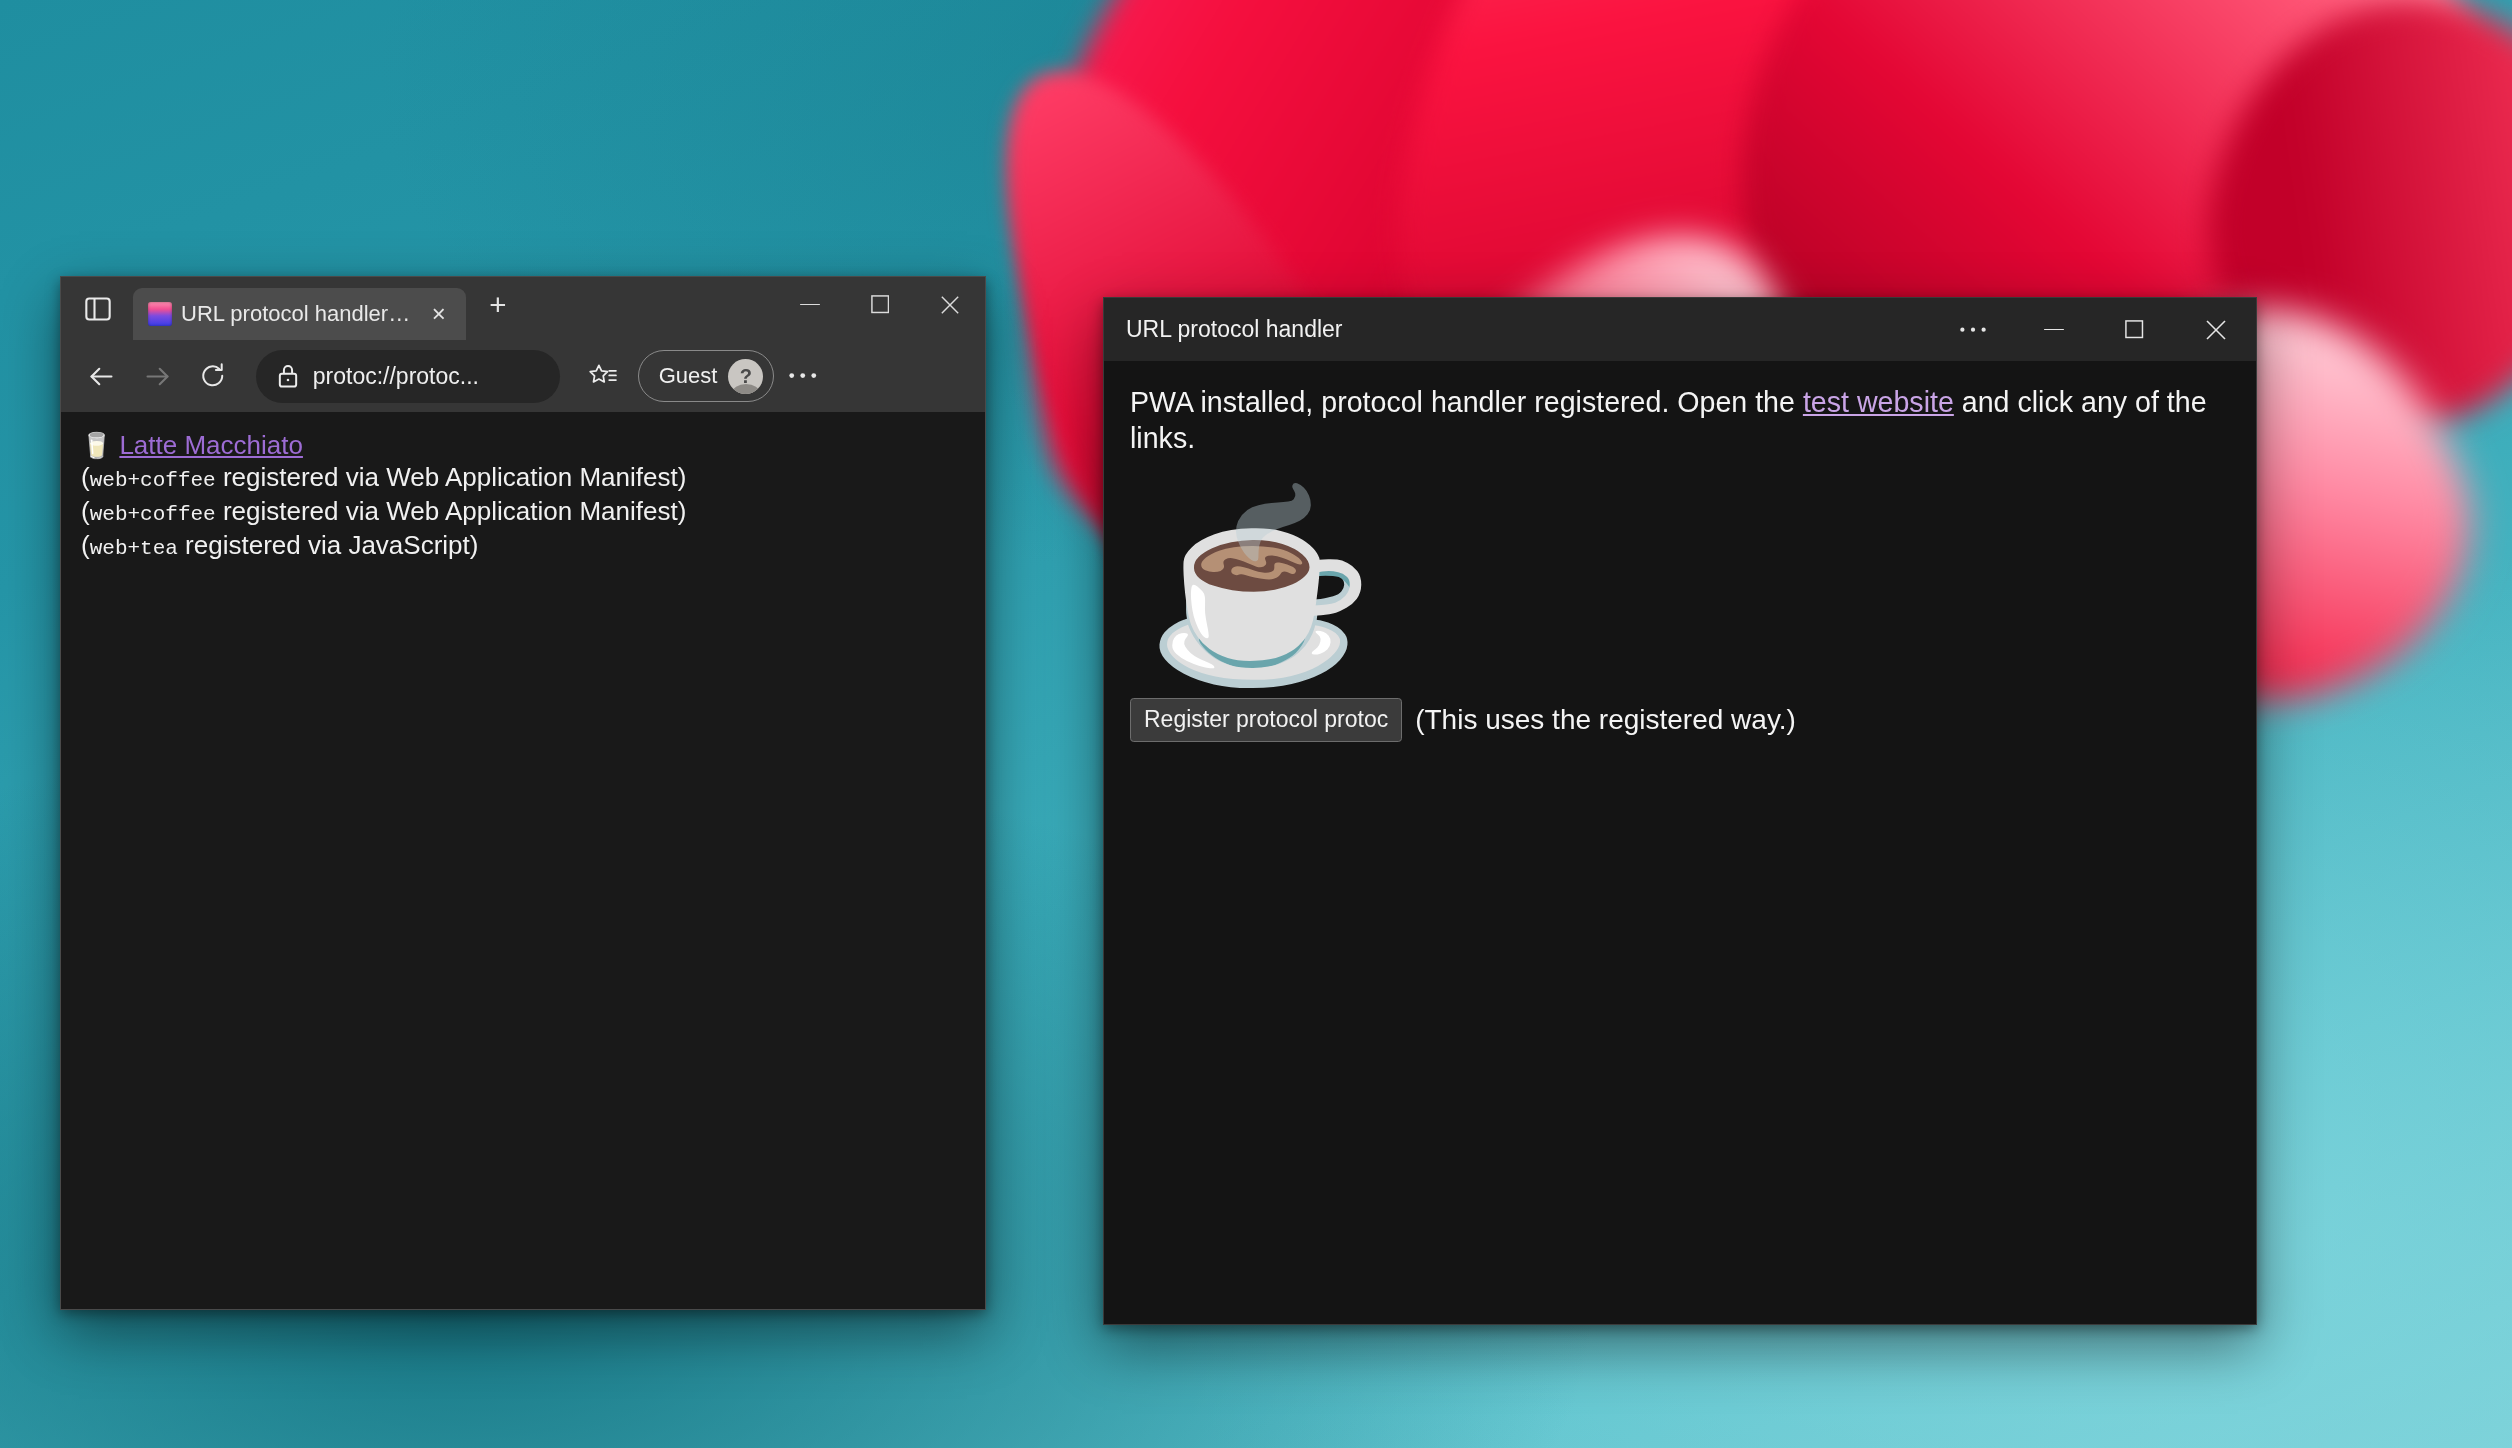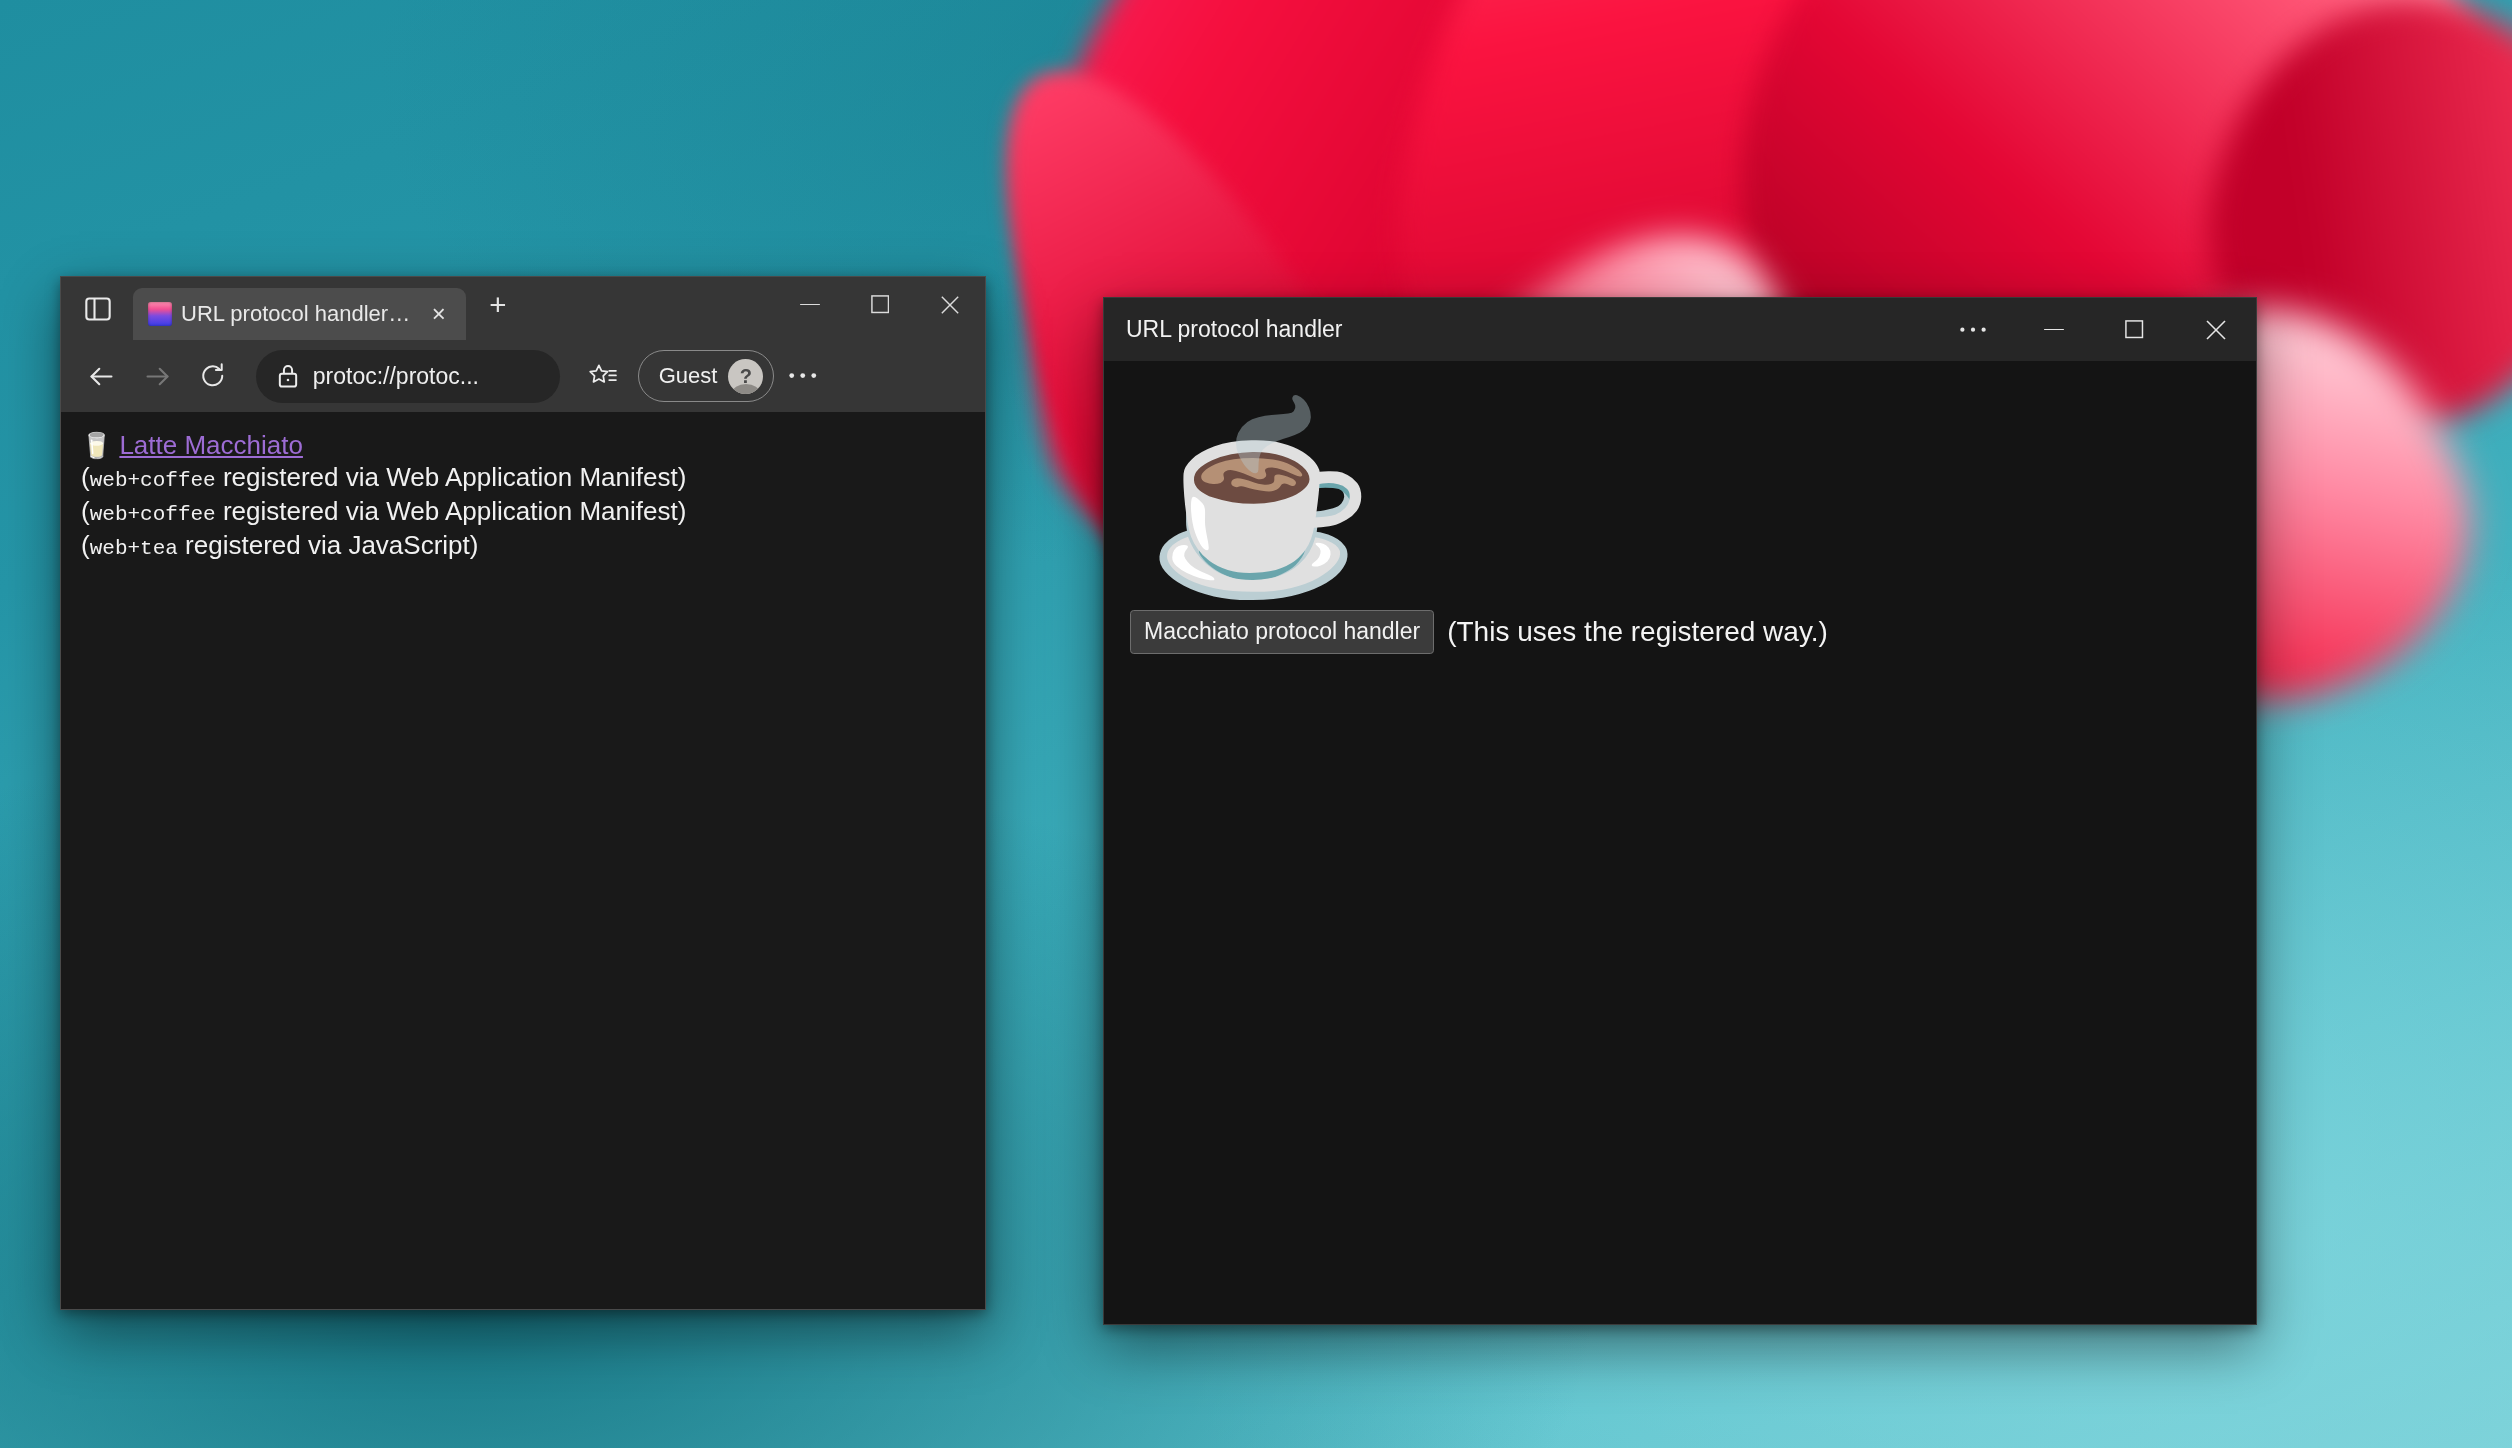--- a/index.html
+++ b/index.html
@@ -378,26 +378,27 @@
         <div class="pwa-btn close">
           <svg width="22" height="22" viewBox="0 0 22 22" fill="none" stroke="currentColor" stroke-width="1.6">
             <line x1="2" y1="2" x2="20" y2="20"></line>
               <line x1="20" y1="2" x2="2" y2="20"></line>
           </svg>
         </div>
       </div>
     </div>
 
     <div class="pwa-body">
+      <div class="pwa-paragraph"><span>PWA installed, protocol handler registered. Open the </span><a class="pwa-link">test website</a><span> and click any of the links.</span></div>
 
       <div class="cup">
         <span title="hot-beverage-cup">☕</span>
       </div>
 
       <div class="action-row">
-        <button class="reg-btn">Macchiato protocol handler</button>
+        <button class="reg-btn">Register protocol protoc</button>
         <span class="trad-note">(This uses the registered way.)</span>
       </div>
     </div>
   </div>
 
 </div>
 
 
 </body></html>

